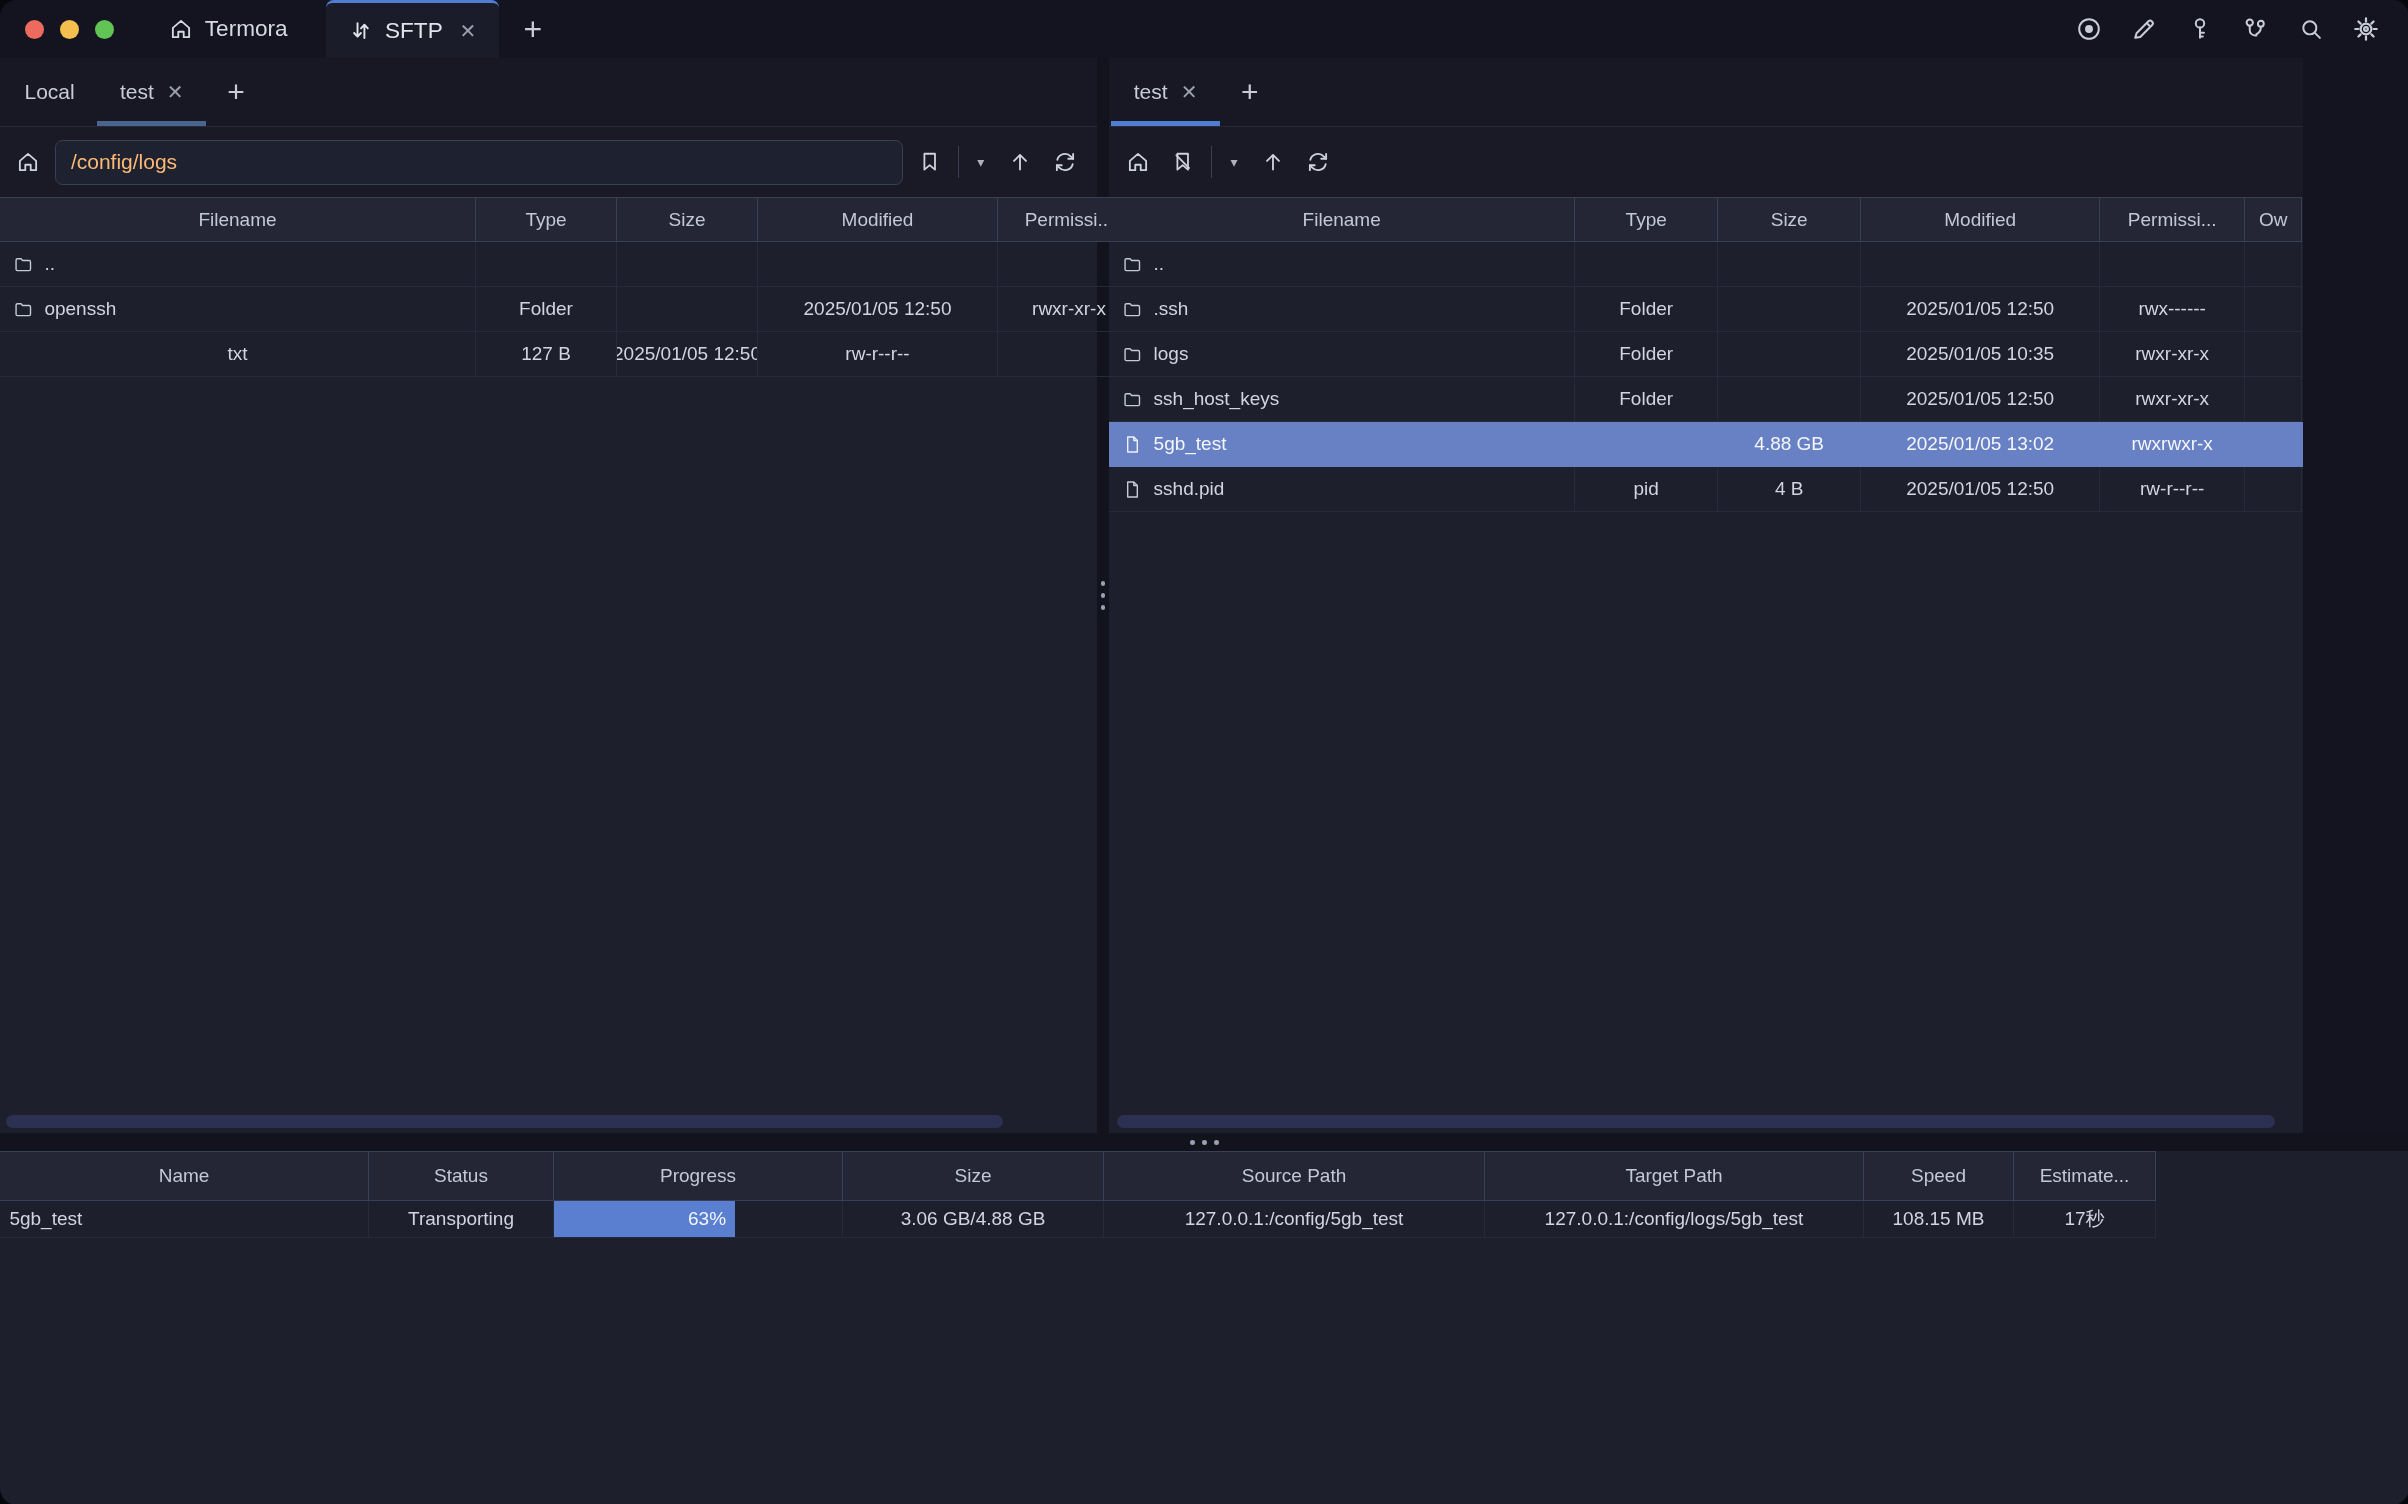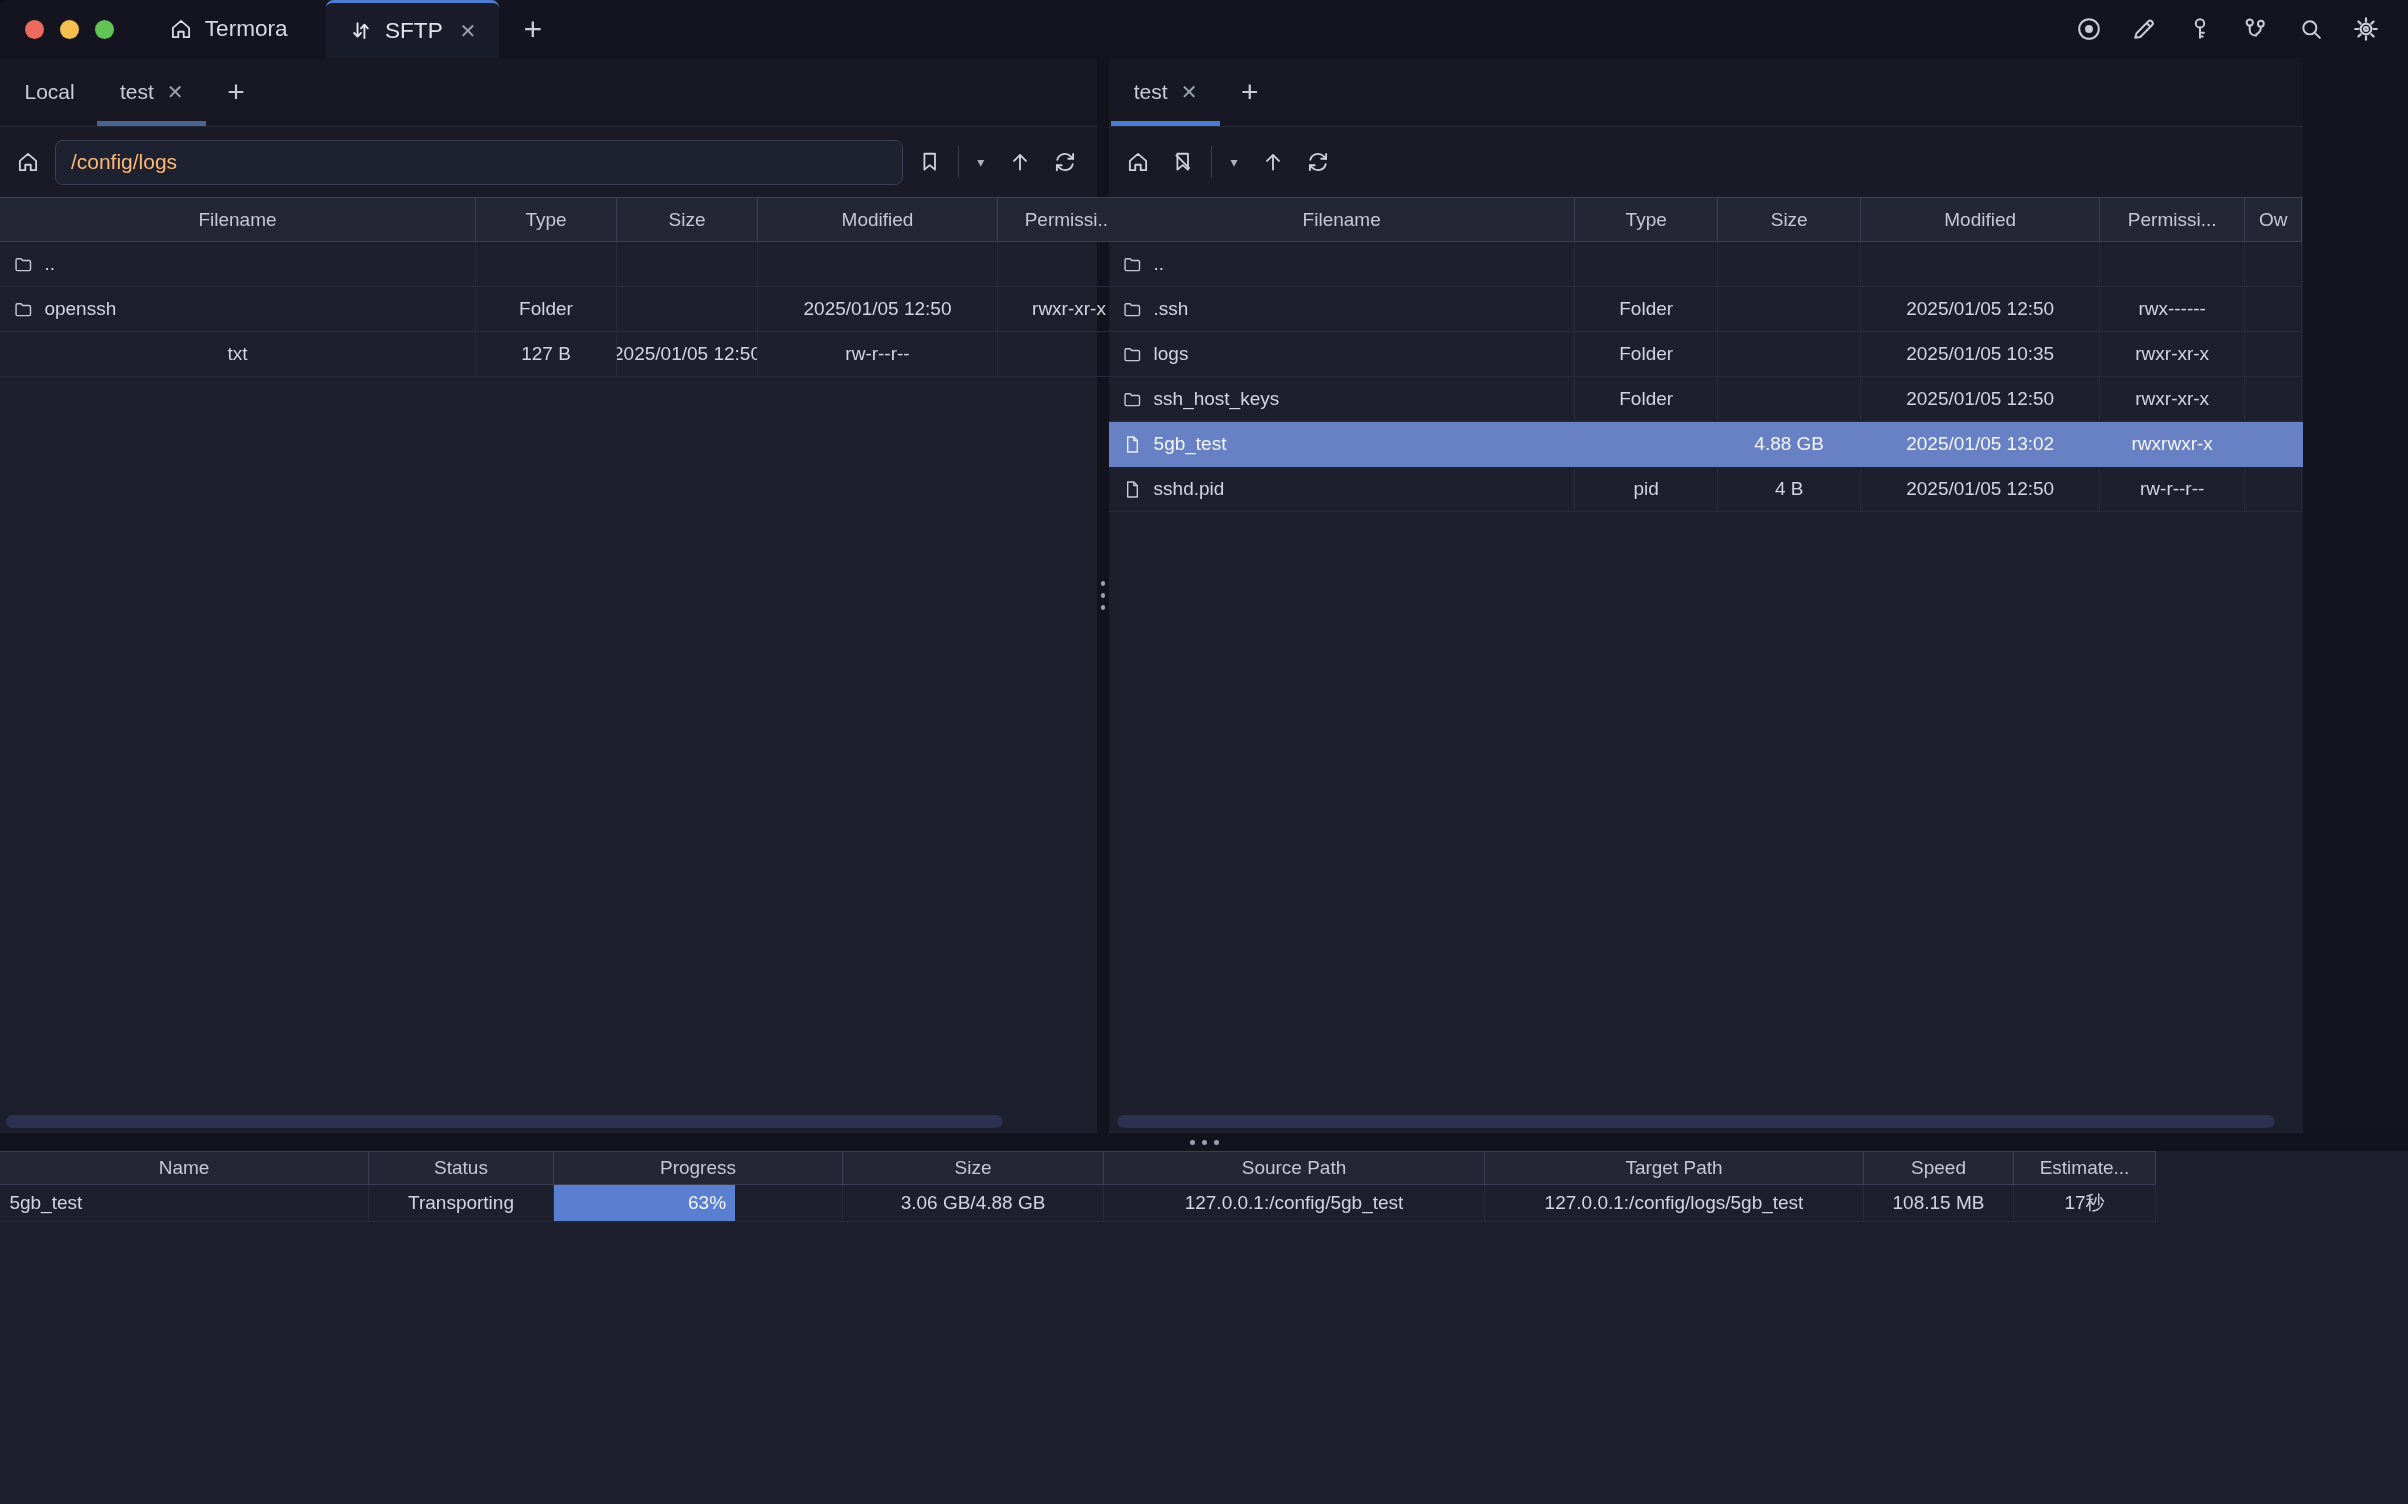--- a/index.html
+++ b/index.html
@@ -19,21 +19,21 @@
     --progress:#5b7fd0;
     --txt:#d2d5e0;
     --txt-head:#c4c8d4;
     --txt-dim:#9aa0b2;
     --thumb:#2c3051;
   }
   *{box-sizing:border-box;}
   html,body{margin:0;padding:0;width:2409px;height:1505px;background:var(--bg-body);
     font-family:"Liberation Sans","DejaVu Sans",sans-serif;color:var(--txt);}
   .window{position:relative;width:2409px;height:1505px;background:var(--bg-window);
-    border-radius:3px;overflow:hidden;}
+    border-radius:17px;overflow:hidden;}
 
   
   .titlebar{position:absolute;top:0;left:0;right:0;height:58px;display:flex;align-items:stretch;background:var(--bg-window);}
   .traffic{display:flex;align-items:center;gap:16px;padding:0 26px 0 24.5px;}
   .tl{width:19px;height:19px;border-radius:50%;display:inline-block;}
   .tl.red{background:#ec6a5e;} .tl.yellow{background:#f4bf4f;} .tl.green{background:#61c454;}
   .app-tab{display:flex;align-items:center;gap:11.3px;padding:0 38px 0 28px;font-size:22.6px;color:#d6d9e2;}
   .sftp-tab{display:flex;align-items:center;gap:11.3px;padding:0 22.6px;background:#1a1c29;
     border-top:3.8px solid var(--accent);border-radius:7.5px 7.5px 0 0;font-size:22.6px;color:#e2e4ec;}
   .sftp-tab .x, .ptab .x{color:#9aa0ae;font-size:20px;margin-left:5.6px;}
@@ -79,21 +79,21 @@
   .fic[data-icon="file-icon"] .i-file{display:block;}
   .frow.selected .fic svg{color:#eef1f8;}
 
   .hscroll{position:absolute;bottom:4.7px;height:13px;border-radius:6.6px;background:var(--thumb);}
   .pane.left .hscroll{left:5.6px;right:94px;}
   .pane.right .hscroll{left:7.5px;right:28px;}
 
   
   .transfers{position:absolute;top:1151px;left:0;width:2409px;height:354px;background:var(--bg-pane);}
   .trow{display:grid;grid-template-columns:369px 185px 289px 261px 381px 379px 150px 142px;width:2155px;}
-  .trow.thead{height:34px;}
+  .trow.thead{height:50px;}
   .trow.tdata{height:37px;}
   .tcell{display:flex;align-items:center;justify-content:center;font-size:19px;color:var(--txt);
     border-right:0.9px solid var(--grid-weak);border-bottom:0.9px solid var(--grid-weak);overflow:hidden;white-space:nowrap;}
   .thead .tcell{background:var(--bg-header);border-top:0.9px solid var(--grid-strong);
     border-right:0.9px solid var(--grid-strong);border-bottom:0.9px solid var(--grid-strong);color:var(--txt-head);}
   .tcell.namec{justify-content:flex-start;padding-left:9.4px;}
   .tcell.progress{position:relative;padding:0;justify-content:flex-start;}
   .pfill{height:100%;background:var(--progress);display:flex;align-items:center;justify-content:flex-end;
     padding-right:9.4px;color:#f2f5fb;font-size:19px;}
 </style>

